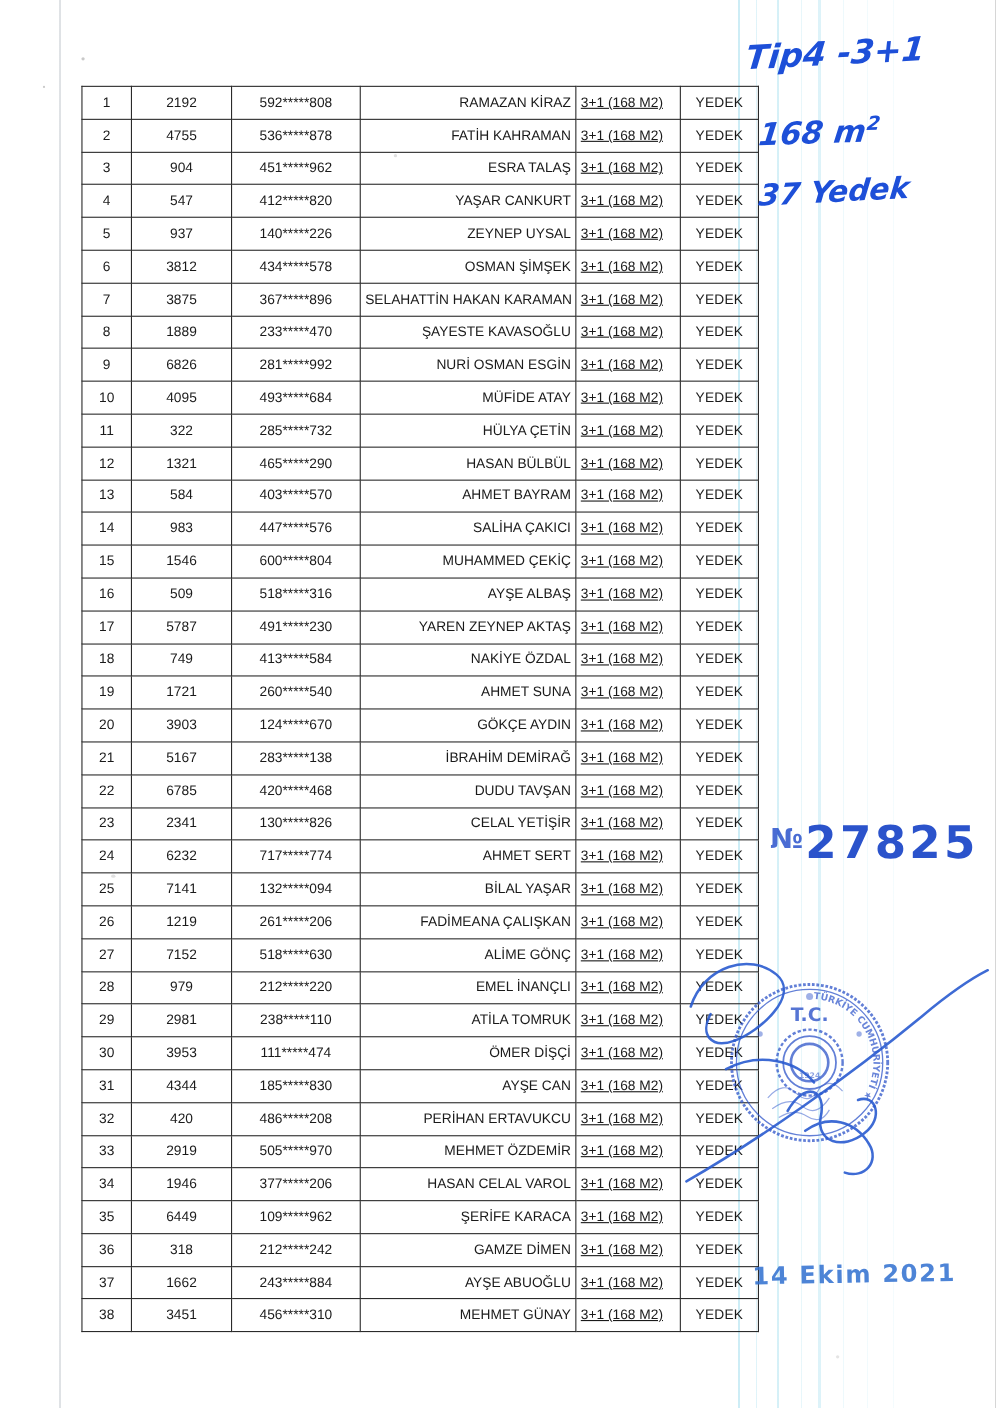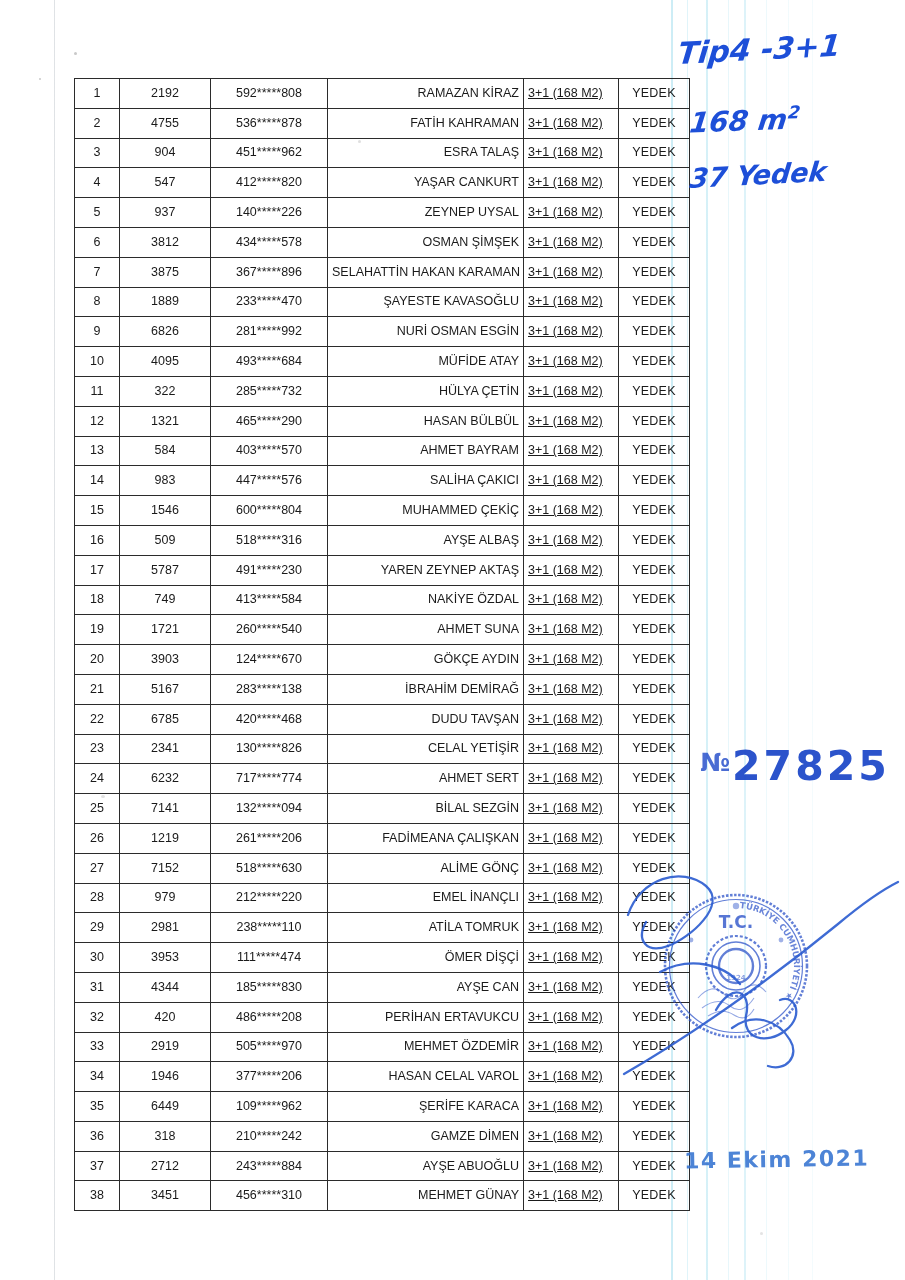--- a/index.html
+++ b/index.html
@@ -347,21 +347,21 @@
           <td class="c-num">6232</td>
           <td class="c-id">717*****774</td>
           <td class="c-name">AHMET SERT</td>
           <td class="c-type">3+1 (168 M2)</td>
           <td class="c-stat">YEDEK</td>
         </tr>
         <tr>
           <td class="c-idx">25</td>
           <td class="c-num">7141</td>
           <td class="c-id">132*****094</td>
-          <td class="c-name">BİLAL SEZGİN</td>
+          <td class="c-name">BİLAL YAŞAR</td>
           <td class="c-type">3+1 (168 M2)</td>
           <td class="c-stat">YEDEK</td>
         </tr>
         <tr>
           <td class="c-idx">26</td>
           <td class="c-num">1219</td>
           <td class="c-id">261*****206</td>
           <td class="c-name">FADİMEANA ÇALIŞKAN</td>
           <td class="c-type">3+1 (168 M2)</td>
           <td class="c-stat">YEDEK</td>
@@ -434,28 +434,28 @@
           <td class="c-idx">35</td>
           <td class="c-num">6449</td>
           <td class="c-id">109*****962</td>
           <td class="c-name">ŞERİFE KARACA</td>
           <td class="c-type">3+1 (168 M2)</td>
           <td class="c-stat">YEDEK</td>
         </tr>
         <tr>
           <td class="c-idx">36</td>
           <td class="c-num">318</td>
-          <td class="c-id">210*****242</td>
+          <td class="c-id">212*****242</td>
           <td class="c-name">GAMZE DİMEN</td>
           <td class="c-type">3+1 (168 M2)</td>
           <td class="c-stat">YEDEK</td>
         </tr>
         <tr>
           <td class="c-idx">37</td>
-          <td class="c-num">2712</td>
+          <td class="c-num">1662</td>
           <td class="c-id">243*****884</td>
           <td class="c-name">AYŞE ABUOĞLU</td>
           <td class="c-type">3+1 (168 M2)</td>
           <td class="c-stat">YEDEK</td>
         </tr>
         <tr>
           <td class="c-idx">38</td>
           <td class="c-num">3451</td>
           <td class="c-id">456*****310</td>
           <td class="c-name">MEHMET GÜNAY</td>

